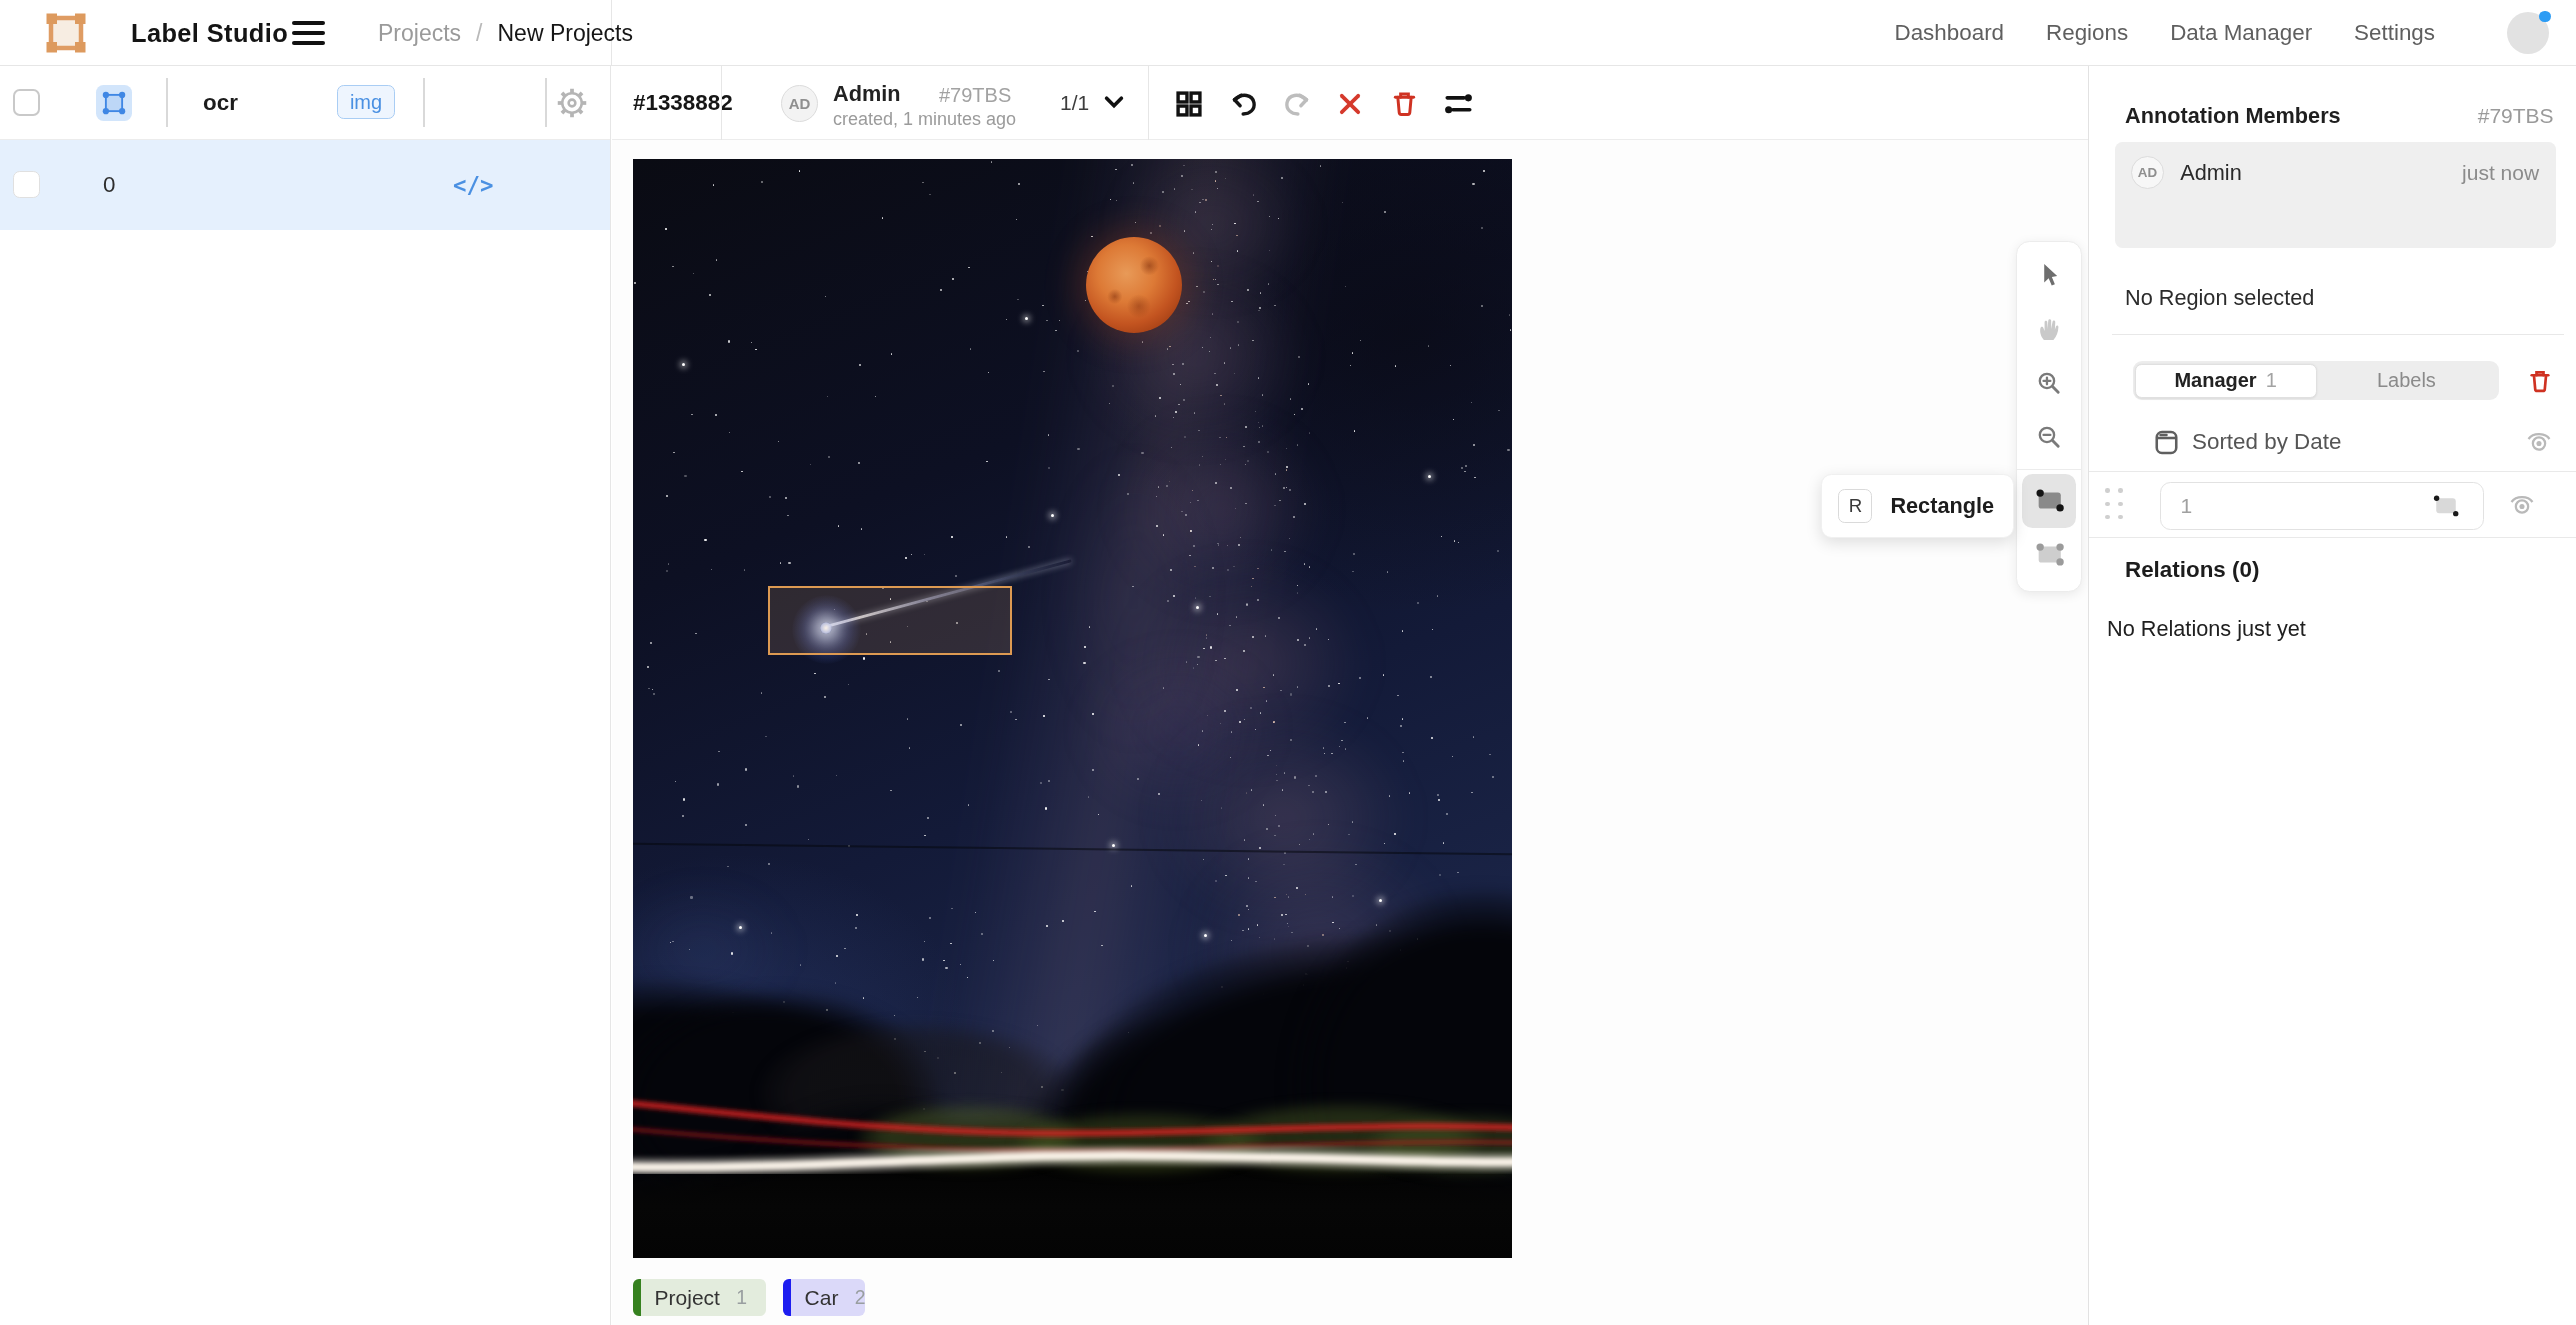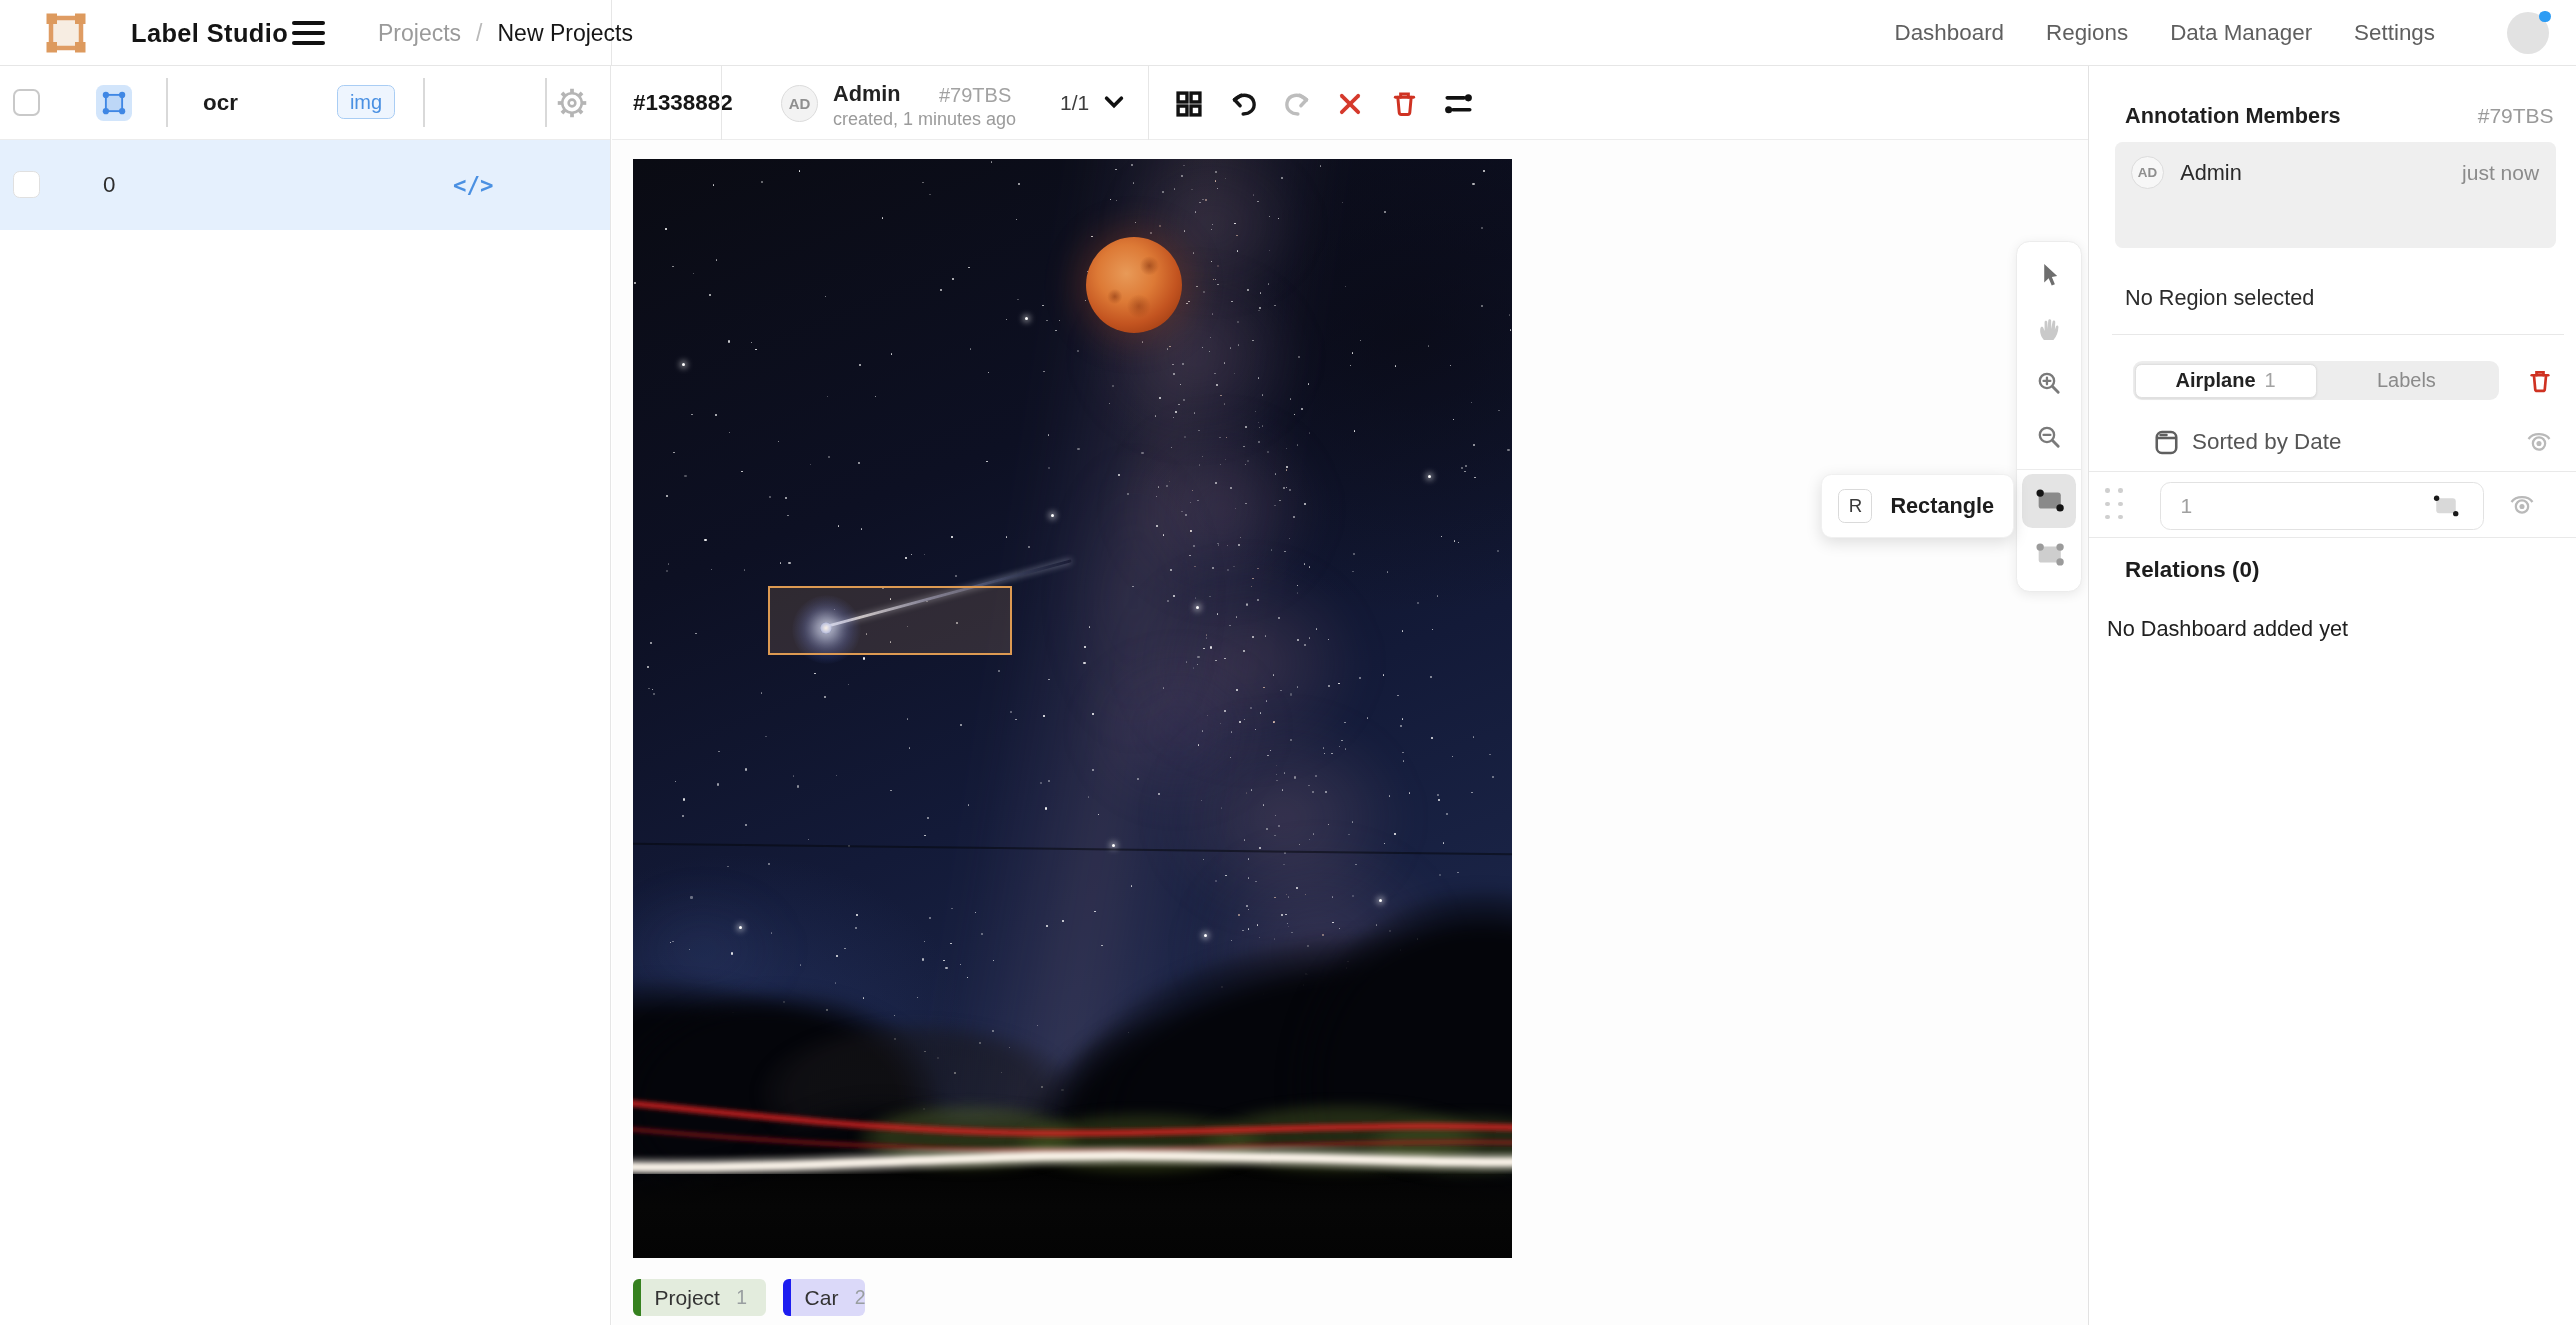--- a/index.html
+++ b/index.html
@@ -1072,21 +1072,21 @@
           <span class="hc-time">just now</span>
         </div>
       </div>
 
       <div class="no-region">No Region selected</div>
       <hr class="rp-hr">
 
       <div class="tabs-row">
         <div class="seg">
           <div class="seg-item active">
-            <span class="seg-label">Airplane</span>
+            <span class="seg-label">Manager</span>
             <span class="seg-count">1</span>
           </div>
           <div class="seg-item">
             <span class="seg-label">Labels</span>
           </div>
         </div>
         <button class="icon-btn">
           <svg width="28" height="28" viewBox="0 0 44 44" fill="none" stroke="#cf3222" stroke-width="4.2" stroke-linecap="round">
             <path d="M9 13 H35"></path>
               <path d="M16.5 13 V8.5 H27.5 V13"></path>
@@ -1135,17 +1135,17 @@
         <button class="icon-btn">
           <svg width="30" height="30" viewBox="0 0 40 40" fill="none" stroke="#b9b9b9" stroke-width="3">
             <path d="M6 16 C 12 7.5, 28 7.5, 34 16"></path>
               <circle cx="20" cy="22" r="8.2"></circle>
               <circle cx="20" cy="22" r="3.4" fill="#b9b9b9" stroke="none"></circle>
           </svg>
         </button>
       </div>
 
       <div class="relations-title">Relations (0)</div>
-      <div class="relations-empty">No Dashboard added yet</div>
+      <div class="relations-empty">No Relations just yet</div>
     </div>
   </div>
 </div>
 
 
 </body></html>

